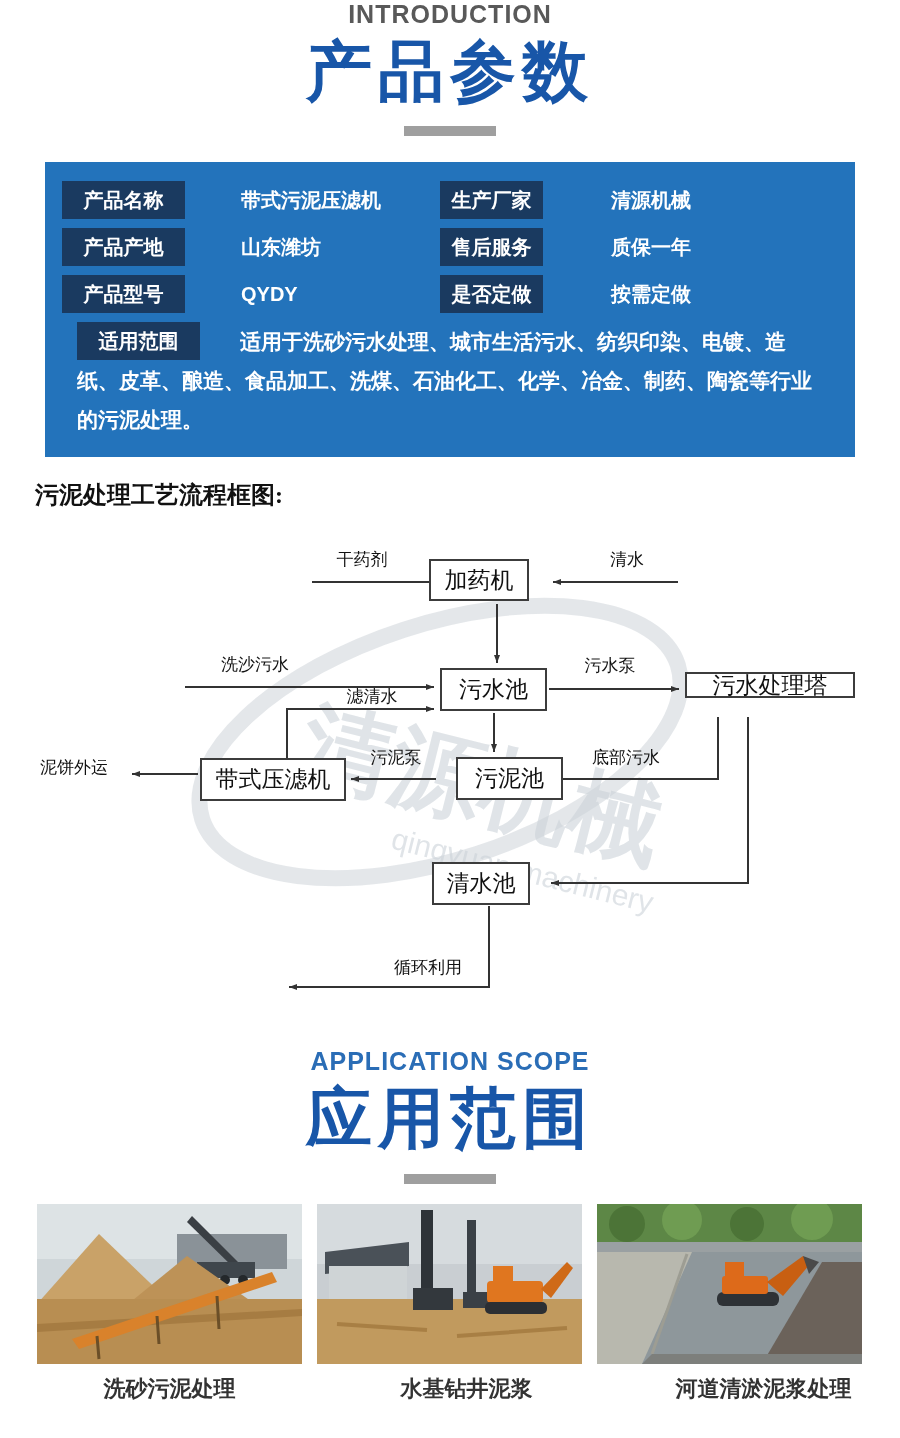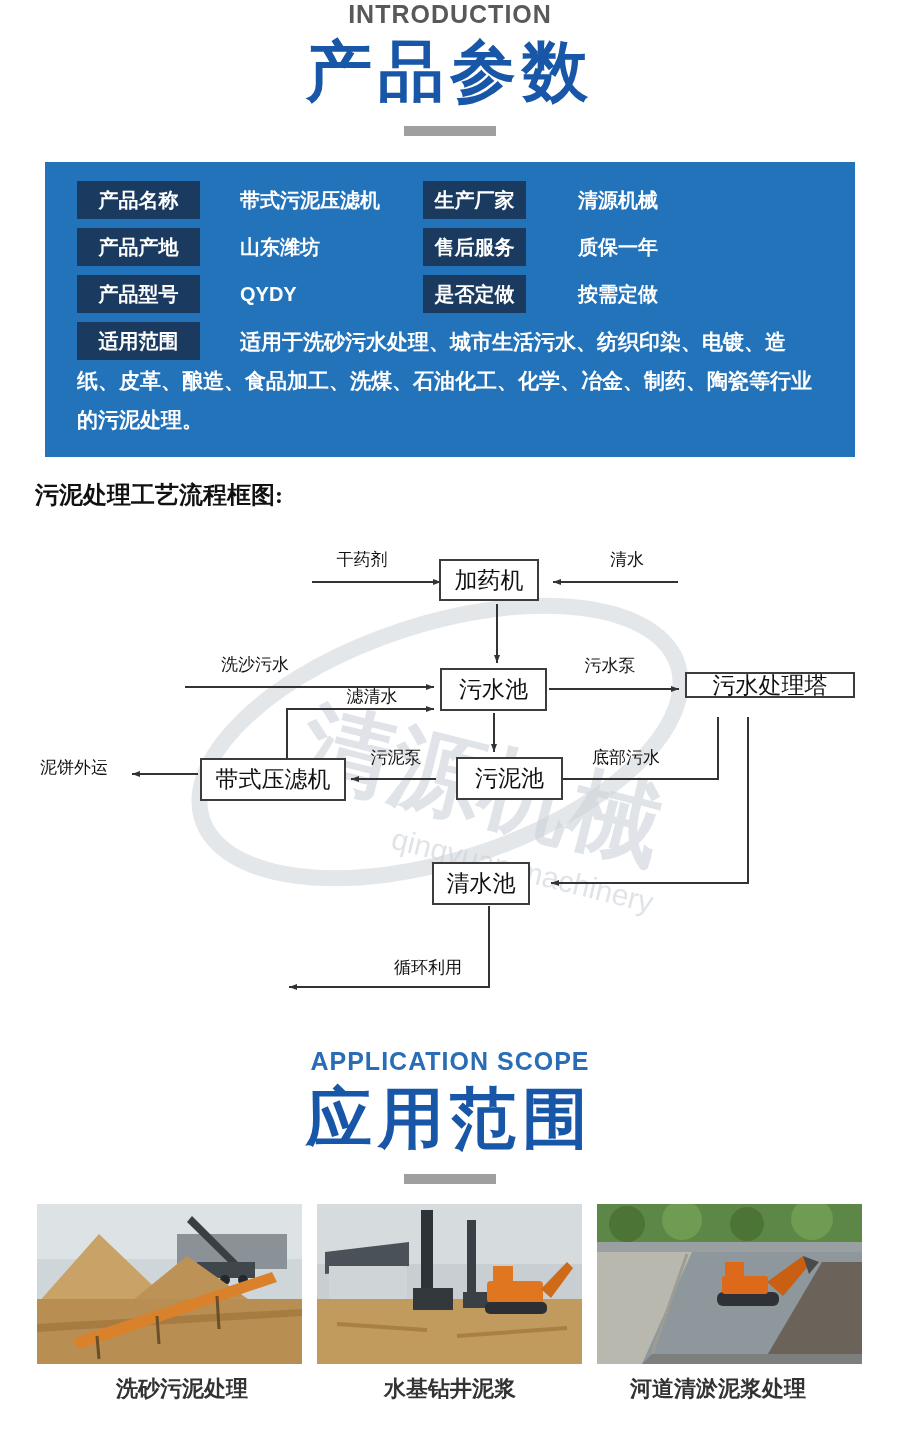--- a/index.html
+++ b/index.html
@@ -16,21 +16,21 @@
     text-align:center; margin-top:38px;
   }
   .big-title {
     font-size:66px; font-weight:bold; color:#1856a8; text-align:center;
     margin-top:8px; line-height:1.05; letter-spacing:6px;
   }
   .divider { width:92px; height:10px; background:#9f9f9f; margin:20px auto 0; }
 
   
   .spec-panel { width:810px; margin:26px auto 0; background:#2373bb; padding:10px 0 18px; }
-  .spec-row { display:flex; align-items:center; margin:9px 32px; }
+  .spec-row { display:flex; align-items:center; margin:9px 17px;gap:16px; }
   .cell-label {
     width:123px; height:38px; line-height:38px; background:#1a3a60; color:#fff;
     font-weight:bold; font-size:20px; text-align:center; flex:none;
   }
   .cell-label.w2 { width:103px; }
   .cell-value { color:#fff; font-weight:bold; font-size:20px; white-space:nowrap; }
   .v1 { margin-left:40px; width:183px; flex:none; }
   .v2 { margin-left:52px; }
   .scope-block { margin:9px 32px 0; overflow:hidden; color:#fff; font-weight:bold; font-size:21px; line-height:39px; }
   .scope-block .cell-label { float:left; margin-right:40px; }
@@ -51,21 +51,21 @@
     position:absolute; transform:translate(-50%,-50%); z-index:3;
     font-family:"Liberation Serif", serif; font-size:17px; color:#111; white-space:nowrap;
     background:transparent;
   }
   .arrows { position:absolute; left:0; top:0; z-index:2; }
   .wmark { position:absolute; left:0; top:0; z-index:1; }
 
   
   .photos { display:flex; gap:15px; margin:20px 37px 0; }
   .photo { width:265px; height:160px; flex:none; display:block; }
-  .captions { display:flex; gap:3px; margin:10px 37px 0;justify-content:center; }
+  .captions { display:flex; gap:32px; margin:10px 37px 0; }
   .caption { width:265px; flex:none; text-align:center; font-size:22px; font-weight:bold; color:#333; }
 </style>
 </head>
 <body>
 
 <div class="eyebrow-intro">INTRODUCTION</div>
 <div class="big-title">产品参数</div>
 <div class="divider"></div>
 
 <div class="spec-panel">
@@ -126,21 +126,21 @@
       <path d="M549,172 L679,172" marker-end="url(#arw)"></path>
       <path d="M494,196 L494,235" marker-end="url(#arw)"></path>
       <path d="M718,200 L718,262 L553,262" marker-end="url(#arw)"></path>
       <path d="M436,262 L351,262" marker-end="url(#arw)"></path>
       <path d="M198,257 L132,257" marker-end="url(#arw)"></path>
       <path d="M748,200 L748,366 L551,366" marker-end="url(#arw)"></path>
       <path d="M489,389 L489,470 L289,470" marker-end="url(#arw)"></path>
     </g>
   </svg>
 
-  <div class="fbox" style="left:439px; top:42px; width:100px; height:42px;">加药机</div>
+  <div class="fbox" style="left:429px; top:42px; width:100px; height:42px;">加药机</div>
   <div class="fbox" style="left:440px; top:151px; width:107px; height:43px;">污水池</div>
   <div class="fbox" style="left:685px; top:155px; width:170px; height:26px;">污水处理塔</div>
   <div class="fbox" style="left:456px; top:240px; width:107px; height:43px;">污泥池</div>
   <div class="fbox" style="left:200px; top:241px; width:146px; height:43px;">带式压滤机</div>
   <div class="fbox" style="left:432px; top:345px; width:98px; height:43px;">清水池</div>
 
   <span class="flabel" style="left:362px; top:42px;">干药剂</span>
   <span class="flabel" style="left:627px; top:42px;">清水</span>
   <span class="flabel" style="left:255px; top:147px;">洗沙污水</span>
   <span class="flabel" style="left:372px; top:179px;">滤清水</span>

